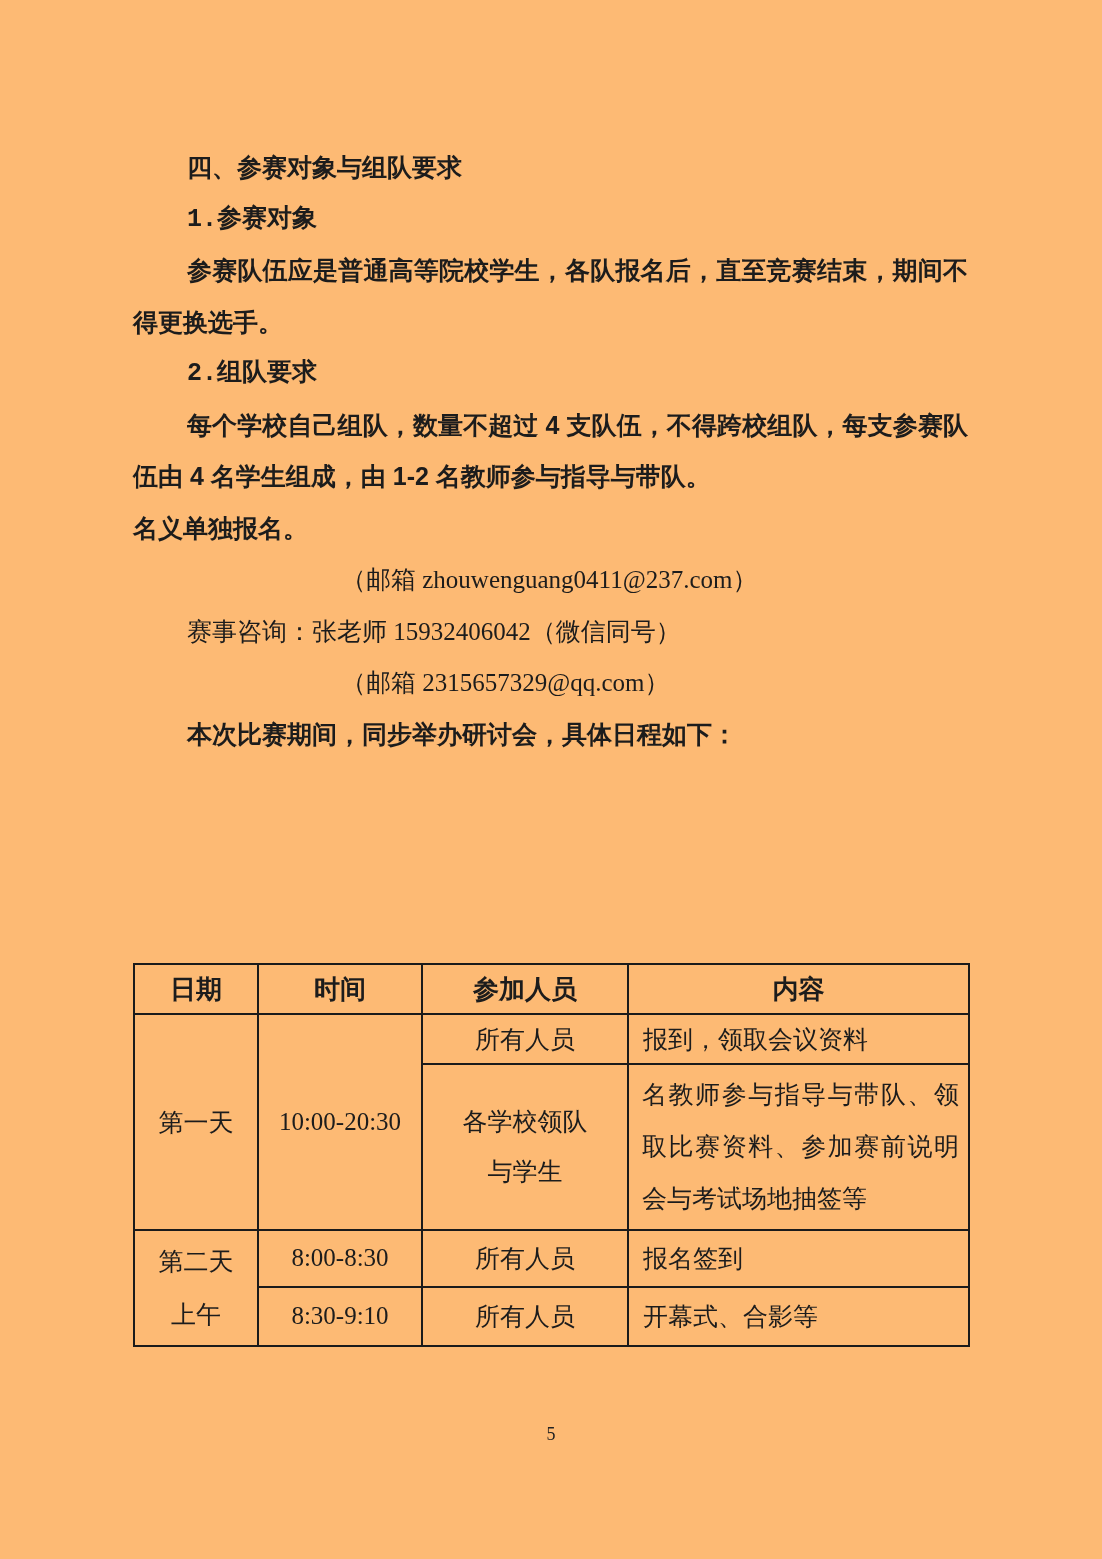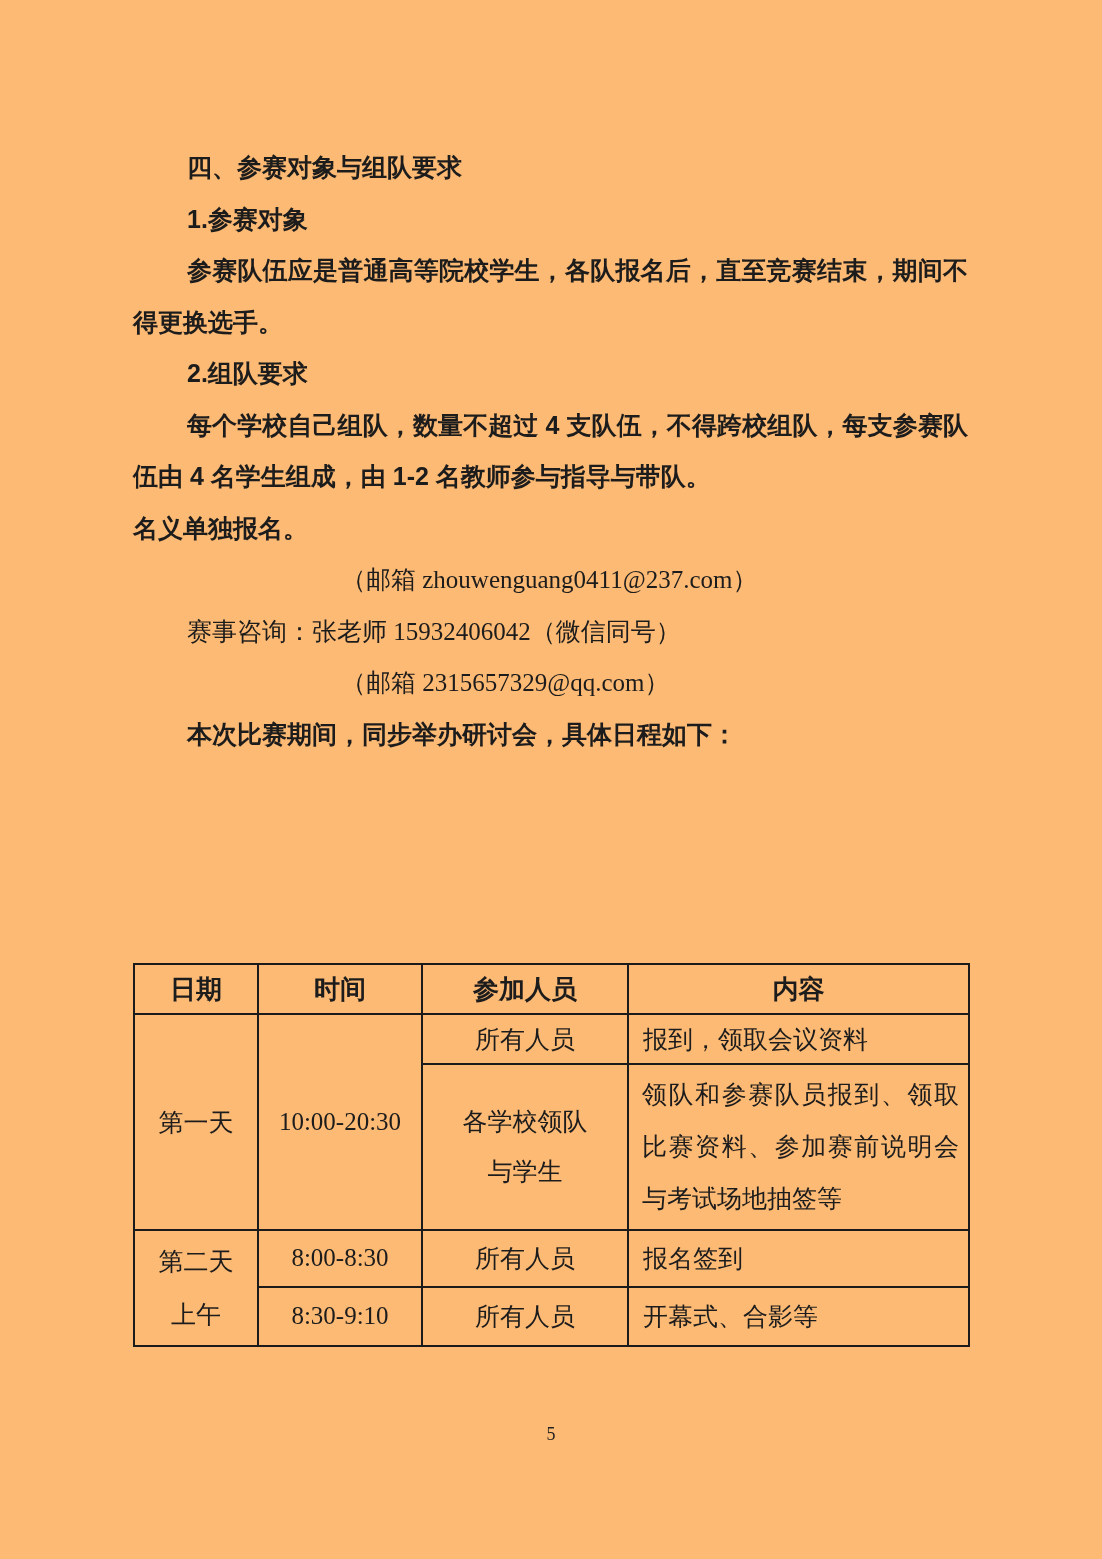--- a/index.html
+++ b/index.html
@@ -20,21 +20,21 @@
     width: 835px;
   }
   .line {
     height: 51.5px;
     line-height: 51.5px;
     font-size: 25px;
     white-space: pre;
     color: #1c1c1c;
   }
   .l-sans { font-family: "Liberation Sans", sans-serif; font-weight: 600; }
-  .l-bold { font-weight: 800; }
+  .l-bold { font-weight: 800; font-family: Liberation Mono, monospace; }
   .l-serif { font-family: "Liberation Serif", serif; font-weight: 400; }
   .ind2 { padding-left: 54px; }
   .ind-mail { padding-left: 208px; }
   .l-just {
     white-space: normal;
     text-align: justify;
     text-align-last: justify;
     overflow: hidden;
   }
   
@@ -119,21 +119,21 @@
       <td rowspan="2">第一天</td>
       <td rowspan="2">10:00-20:30</td>
       <td>所有人员</td>
       <td class="t-left">报到，领取会议资料</td>
     </tr>
     <tr style="height:160px">
       <td class="two-line">
         <div>各学校领队</div>
         <div>与学生</div>
       </td>
-      <td class="t-just">领队和参赛队员报到、领取比赛资料、参加赛前说明会与考试场地抽签等</td>
+      <td class="t-just">名教师参与指导与带队、领取比赛资料、参加赛前说明会与考试场地抽签等</td>
     </tr>
     <tr style="height:52px">
       <td rowspan="2" class="day2-cell">
         <div>第二天</div>
         <div>上午</div>
       </td>
       <td>8:00-8:30</td>
       <td>所有人员</td>
       <td class="t-left">报名签到</td>
     </tr>

